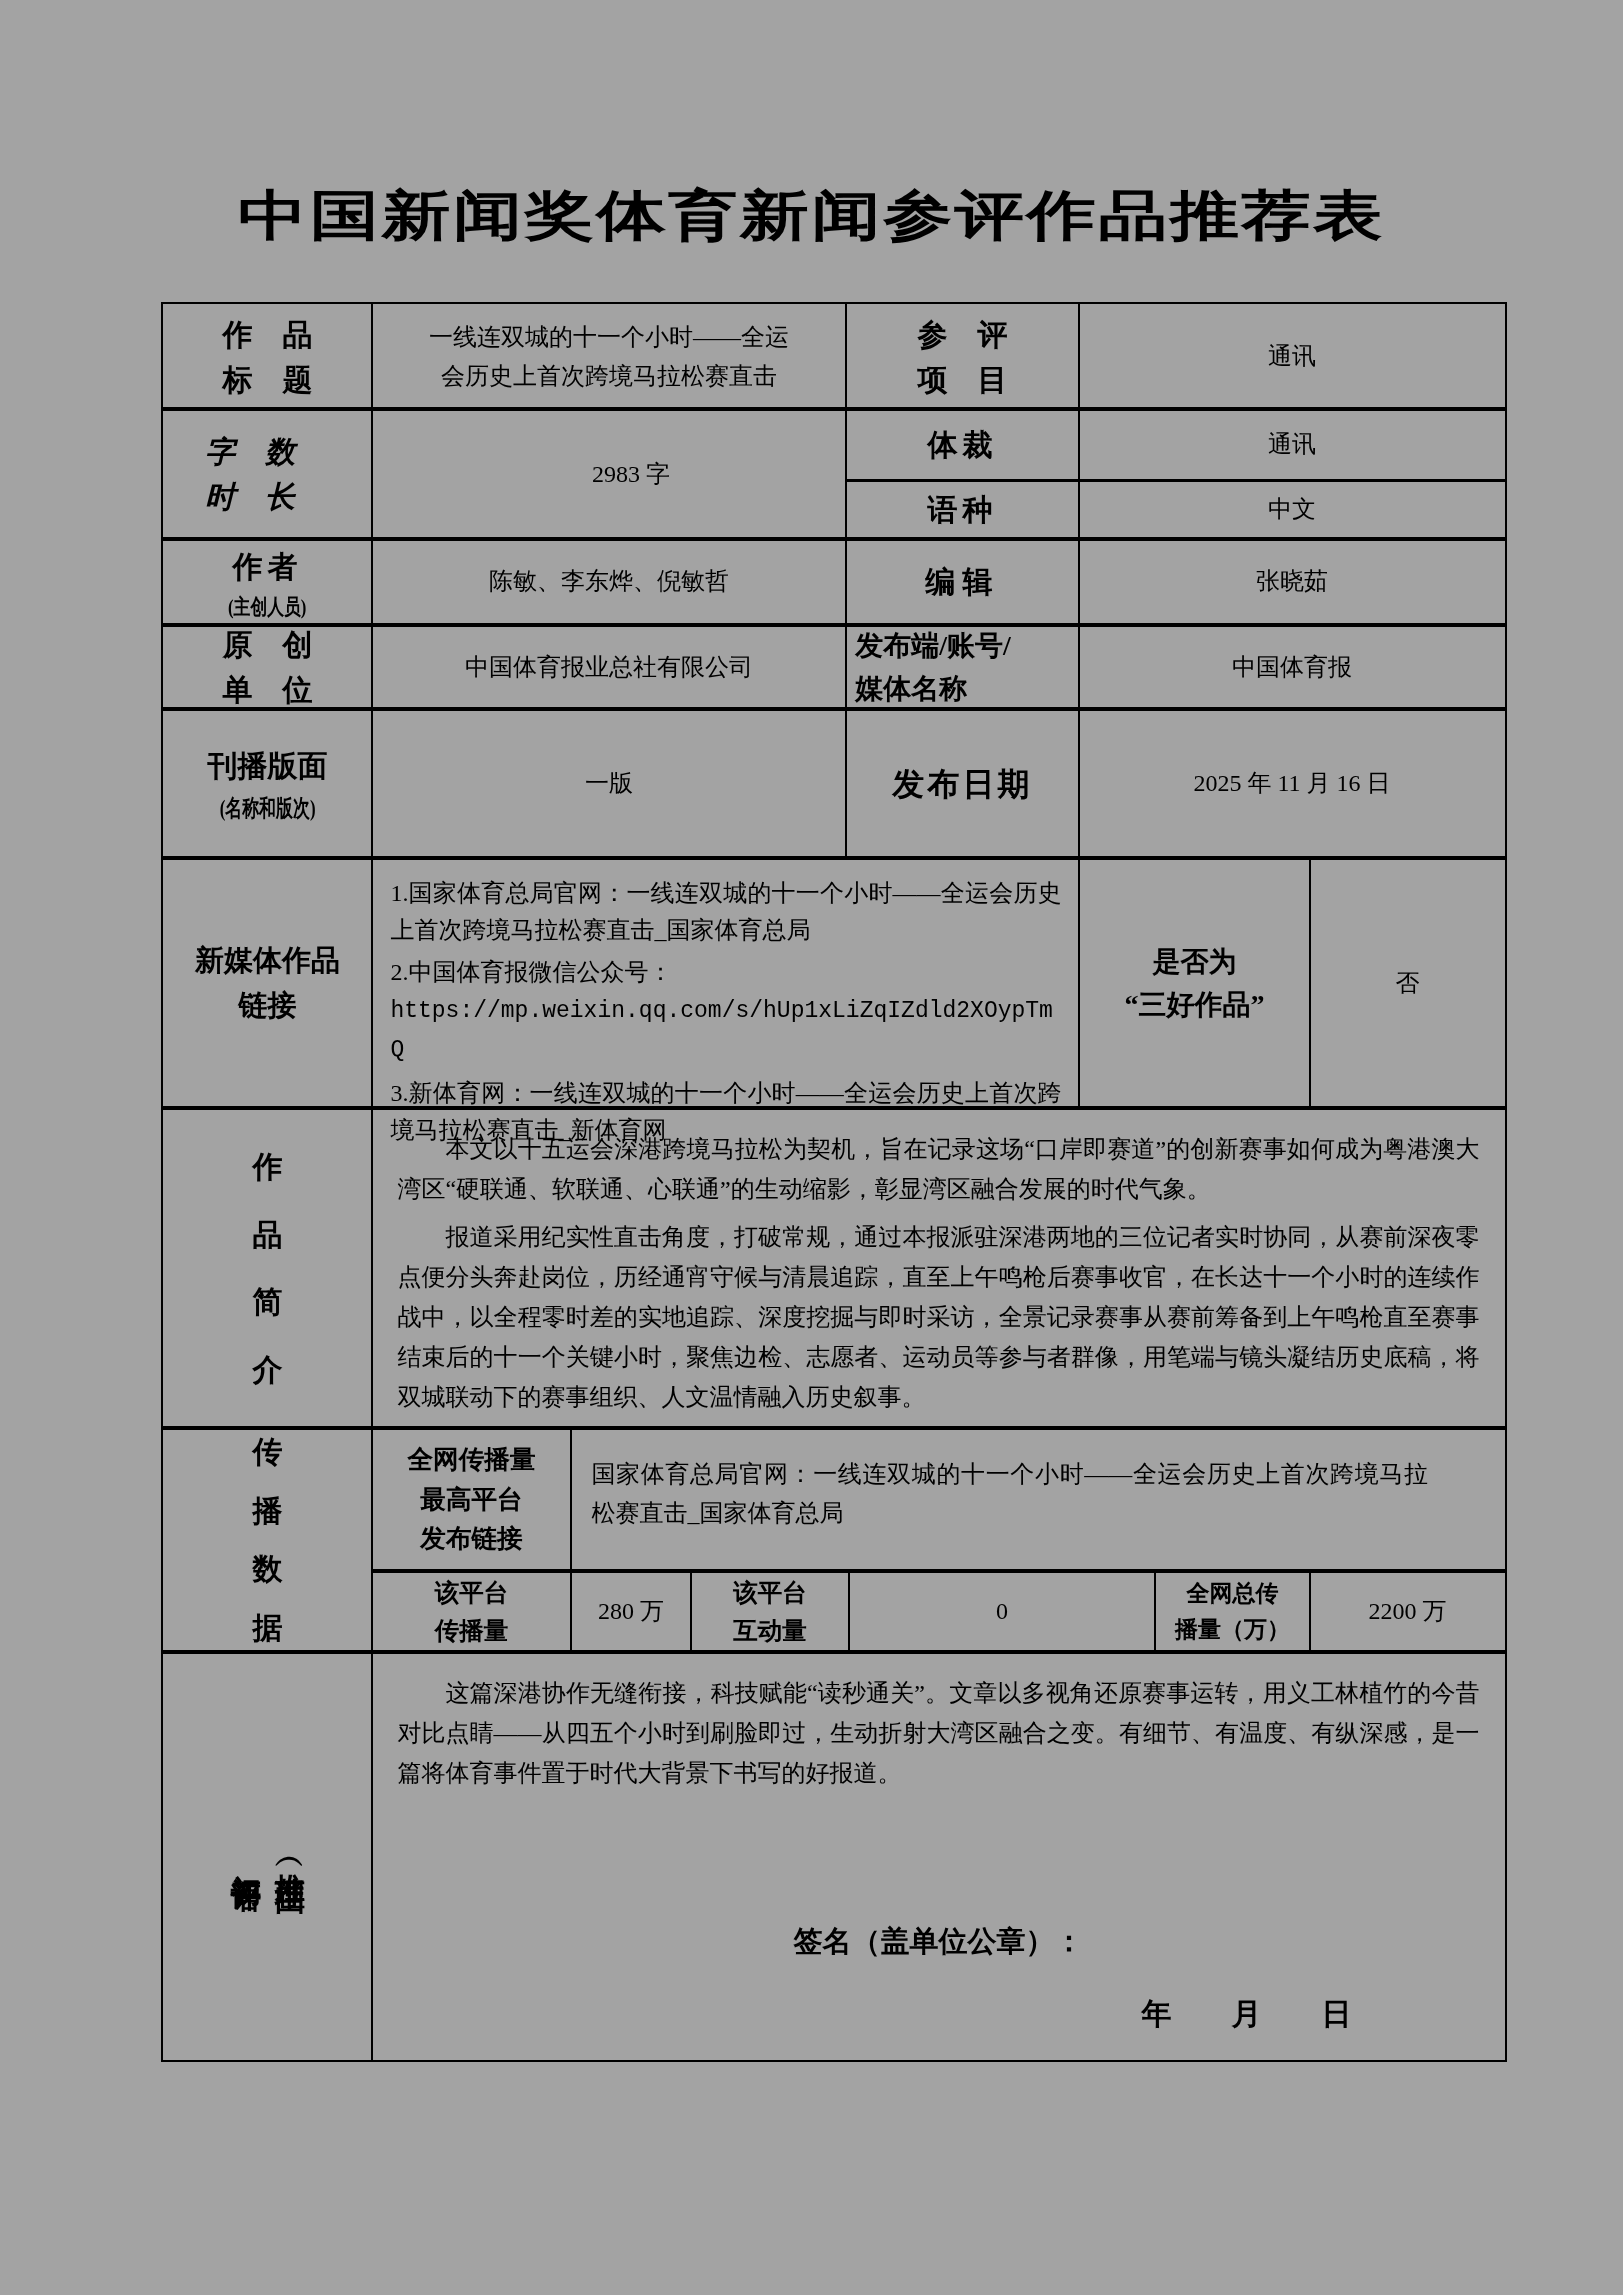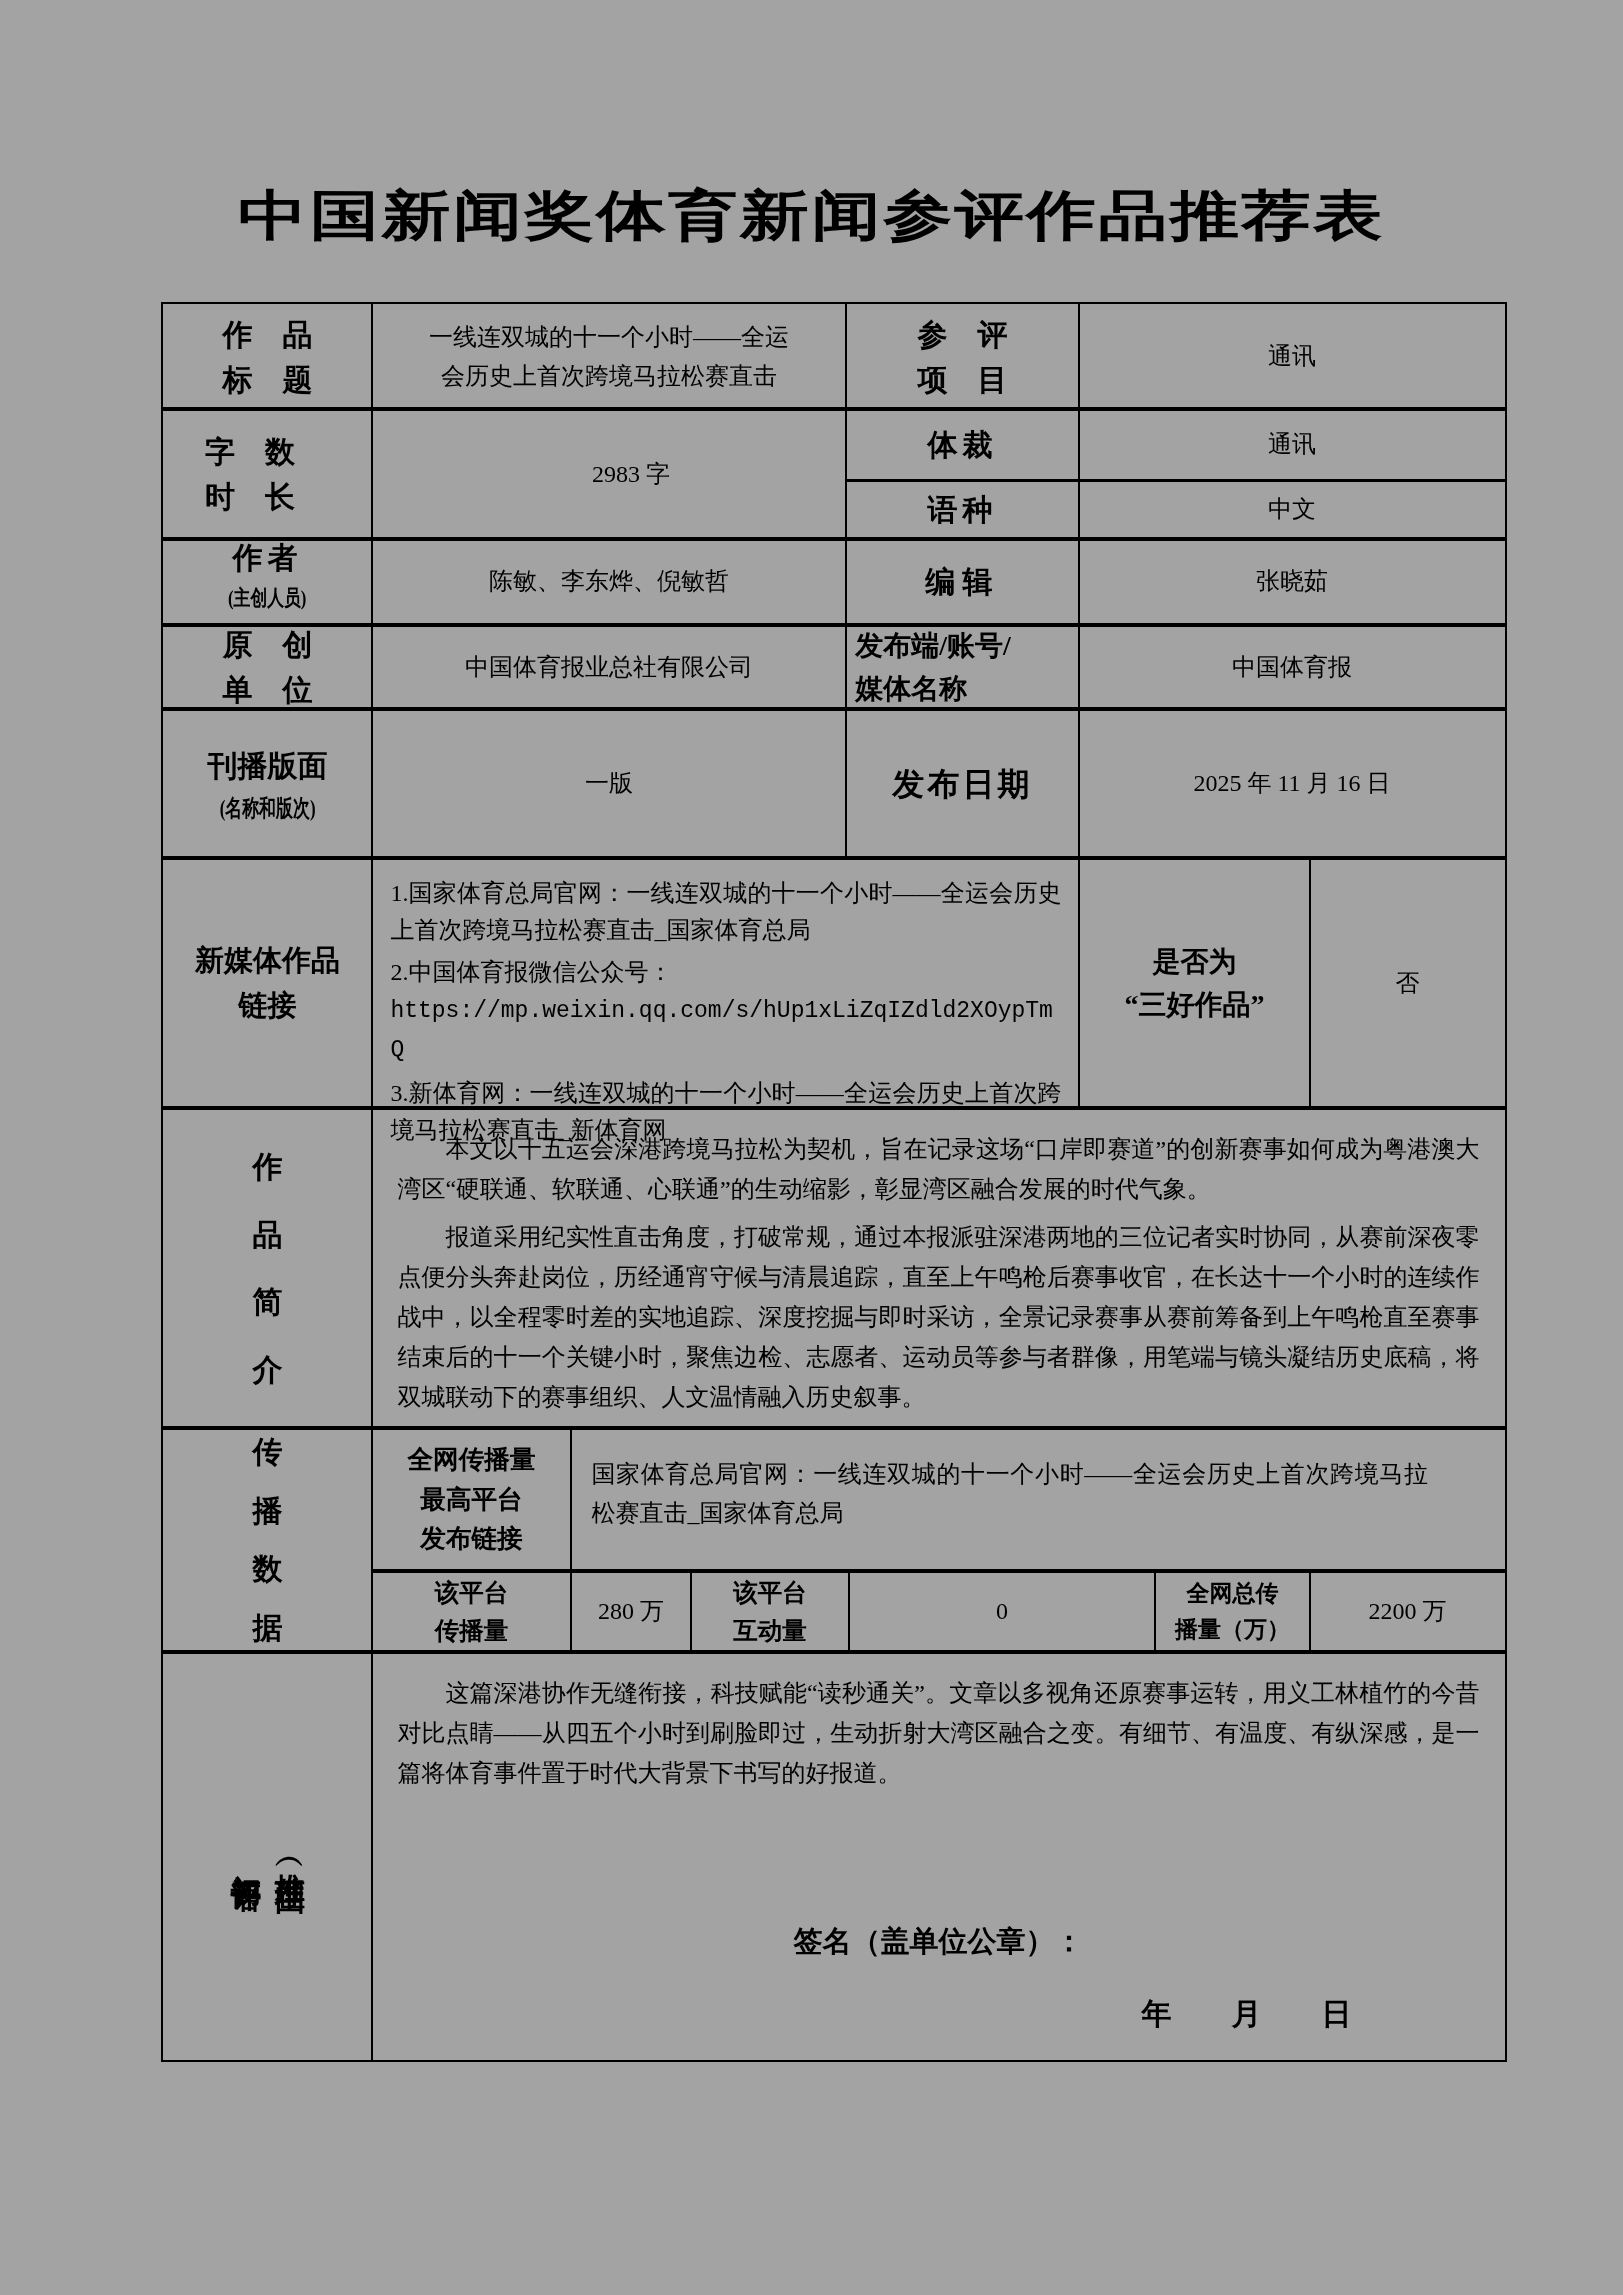--- a/index.html
+++ b/index.html
@@ -60,29 +60,29 @@
     <div class="ln" style="left:1146px;top:1267px;width:1.5px;height:81px;"></div>
 
     <div class="cell label" style="left:0;top:0;width:209px;height:105px;">作　品
 标　题</div>
     <div class="cell value" style="left:209px;top:0;width:474px;height:105px;">一线连双城的十一个小时——全运
 会历史上首次跨境马拉松赛直击</div>
     <div class="cell label" style="left:683px;top:0;width:233px;height:105px;">参　评
 项　目</div>
     <div class="cell value" style="left:916px;top:0;width:426px;height:105px;">通讯</div>
 
-    <div class="cell label" style="left:0;top:105px;width:174px;height:130px;">字　数
+    <div class="cell label" style="left:0;top:105px;width:174px;height:130px;font-style:italic;">字　数
 时　长</div>
     <div class="cell value" style="left:209px;top:105px;width:474px;height:130px;padding-left:44px;">2983 字</div>
     <div class="cell label" style="left:683px;top:105px;width:233px;height:71px;letter-spacing:5.1px;">体裁</div>
     <div class="cell value" style="left:916px;top:105px;width:426px;height:71px;">通讯</div>
     <div class="cell label" style="left:683px;top:176px;width:233px;height:59px;letter-spacing:5.1px;">语种</div>
     <div class="cell value" style="left:916px;top:176px;width:426px;height:59px;">中文</div>
 
-    <div class="cell" style="left:0;top:227px;width:209px;height:85px;">
+    <div class="cell" style="left:0;top:236px;width:209px;height:85px;">
       <span class="label" style="letter-spacing:5.1px;">作者</span>
       <span class="sub">(主创人员)</span>
     </div>
     <div class="cell value" style="left:209px;top:235px;width:474px;height:85px;">陈敏、李东烨、倪敏哲</div>
     <div class="cell label" style="left:683px;top:235px;width:233px;height:85px;letter-spacing:7.2px;">编辑</div>
     <div class="cell value" style="left:916px;top:235px;width:426px;height:85px;">张晓茹</div>
 
     <div class="cell label" style="left:0;top:321px;width:209px;height:84px;">原　创
 单　位</div>
     <div class="cell value" style="left:209px;top:321px;width:474px;height:84px;">中国体育报业总社有限公司</div>

